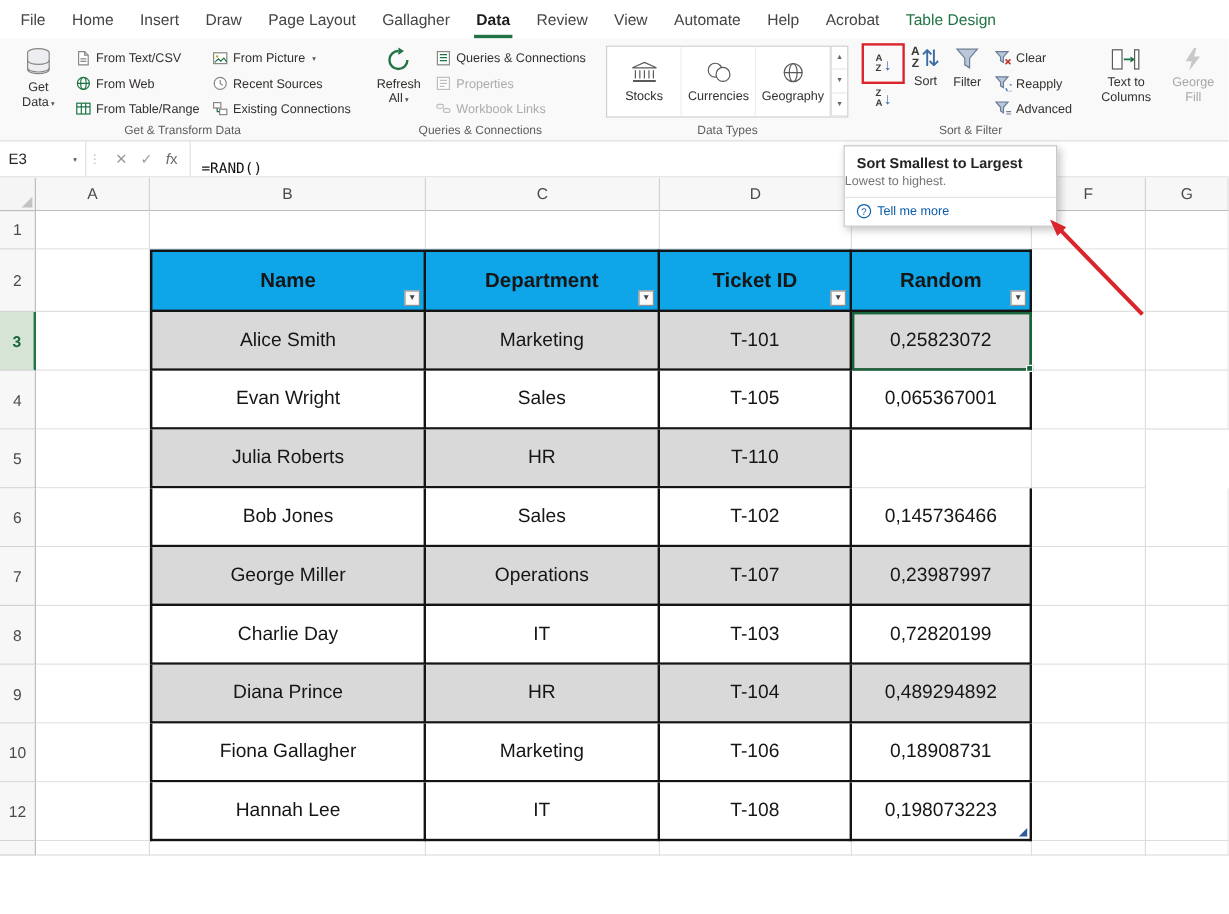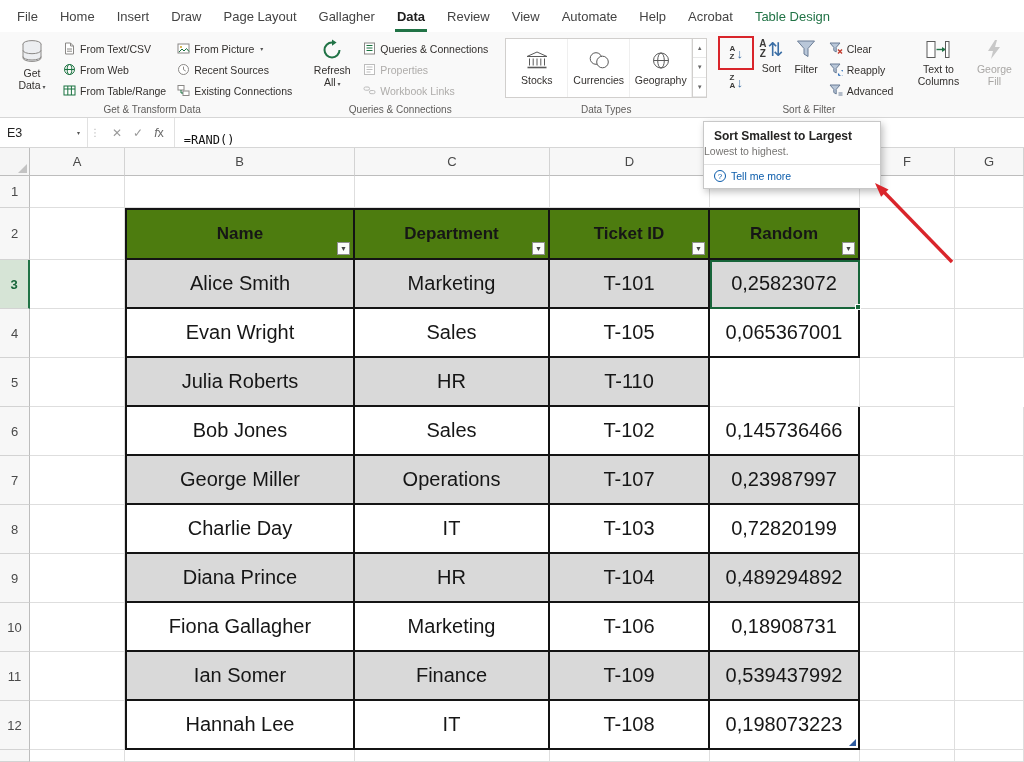--- a/index.html
+++ b/index.html
@@ -44,45 +44,45 @@
   .redbox { position:absolute; inset:-5px -3px; border:2.5px solid #d9252b; pointer-events:none; }
   .azi { display:flex; align-items:center; gap:1px; }
   .azi .ltrs { display:flex; flex-direction:column; font-size:8px; font-weight:bold; color:#3b3a39; line-height:8px; }
   .azi .arr { font-size:13px; color:#3b6ea5; line-height:13px; }
   .azi.big .ltrs { font-size:10px; line-height:10px; }
   .azi.big .arr { font-size:19px; line-height:19px; }
 
   
   .fbar { position:absolute; top:118px; left:0; right:0; height:30px; background:#fff;
           border-bottom:1px solid #d6d6d6; display:flex; align-items:stretch; }
-  .namebox { width:88px; display:flex; align-items:center; justify-content:space-between; padding:0 7px;
+  .namebox { width:72px; display:flex; align-items:center; justify-content:space-between; padding:0 7px;
              font-size:12.5px; color:#222; border-right:1px solid #e1e1e1; }
   .fbicons { display:flex; align-items:center; gap:11px; padding:0 10px; border-right:1px solid #e1e1e1; }
   .fbicons .g { color:#9a9a9a; font-size:12px; } .fbicons .fx { color:#6a6a6a; font-size:12.5px; }
   .formula { display:flex; align-items:flex-end; padding-left:9px; font-family:"DejaVu Sans Mono", monospace;
              font-size:12px; color:#111; flex:1; }
   .dots { color:#b9b9b9; font-size:10px; display:flex; align-items:center; padding:0 2px; }
 
   
   .sheet { position:absolute; top:148px; left:0; width:1024px; height:614px; background:#fff; overflow:hidden; }
   .grid-row { display:grid; grid-template-columns:30px 95px 230px 195px 160px 150px 95px 69px; }
   .hdrrow { height:28px; } .r1 { height:32px; } .hrow { height:52px; } .drow { height:49px; } .sliver { height:12px; }
   .corner { position:relative; background:#f5f5f5; border-right:1px solid #bdbdbd; border-bottom:1px solid #bdbdbd; }
   .corner::after { content:""; position:absolute; right:2px; bottom:2px; border-left:9px solid transparent; border-bottom:9px solid #c3c3c3; }
   .chd { background:#f7f7f7; border-right:1px solid #d3d3d3; border-bottom:1px solid #bdbdbd;
          display:flex; align-items:center; justify-content:center; font-size:13px; color:#4a4a4a; }
   .rn { background:#f7f7f7; border-right:1px solid #bdbdbd; border-bottom:1px solid #d3d3d3;
         display:flex; align-items:center; justify-content:center; font-size:13px; color:#4a4a4a; }
   .rn.hl { background:#d6e4d6; color:#17653a; border-right:2px solid #217346; font-weight:bold; }
   .cell { border-right:1px solid #dedede; border-bottom:1px solid #dedede; background:#fff; }
   .tc { position:relative; display:flex; align-items:center; justify-content:center; background:#fff;
-        font-size:20px; color:#161616; border-right:2px solid #141414; border-bottom:2px solid #141414; }
+        font-size:16px; color:#161616; border-right:2px solid #141414; border-bottom:2px solid #141414; }
   .tc.first { border-left:2px solid #141414; }
   .tc.band { background:#d9d9d9; }
-  .th { background:#4d7c0f; font-weight:bold; font-size:17px; border-top:2px solid #141414; }
+  .th { background:#0ea5e9; font-weight:bold; font-size:17px; border-top:2px solid #141414; }
   .fbtn { position:absolute; right:3px; bottom:3px; width:13px; height:13px; border:1px solid #8f8f8f;
           background:#fbfbfb; font-size:7px; color:#444; display:flex; align-items:center; justify-content:center; }
   .sel { outline:2.5px solid #17653a; outline-offset:-2px; }
   .selhandle { position:absolute; right:-3px; bottom:-3px; width:6px; height:6px; background:#17653a;
                border:1px solid #fff; z-index:4; }
   .tblhandle { position:absolute; right:2px; bottom:2px; width:0; height:0;
                border-left:7px solid transparent; border-bottom:7px solid #2e5b9f; }
 
   
   .tooltip { position:absolute; left:703px; top:121px; width:178px; background:#fff;
@@ -589,38 +589,20 @@
       <div class="tc">
           <span>T-106</span>
         </div>
       <div class="tc">
           <span>0,18908731</span>
         </div>
       <div class="cell"></div>
         <div class="cell"></div>
     </div>
 
-    <div class="grid-row drow">
-      <div class="rn">11</div>
-      <div class="cell"></div>
-      <div class="tc band first">
-          <span>Ian Somer</span>
-        </div>
-      <div class="tc band">
-          <span>Finance</span>
-        </div>
-      <div class="tc band">
-          <span>T-109</span>
-        </div>
-      <div class="tc band">
-          <span>0,539437992</span>
-        </div>
-      <div class="cell"></div>
-        <div class="cell"></div>
-    </div>
 
     <div class="grid-row drow">
       <div class="rn">12</div>
       <div class="cell"></div>
       <div class="tc first">
           <span>Hannah Lee</span>
         </div>
       <div class="tc">
           <span>IT</span>
         </div>

